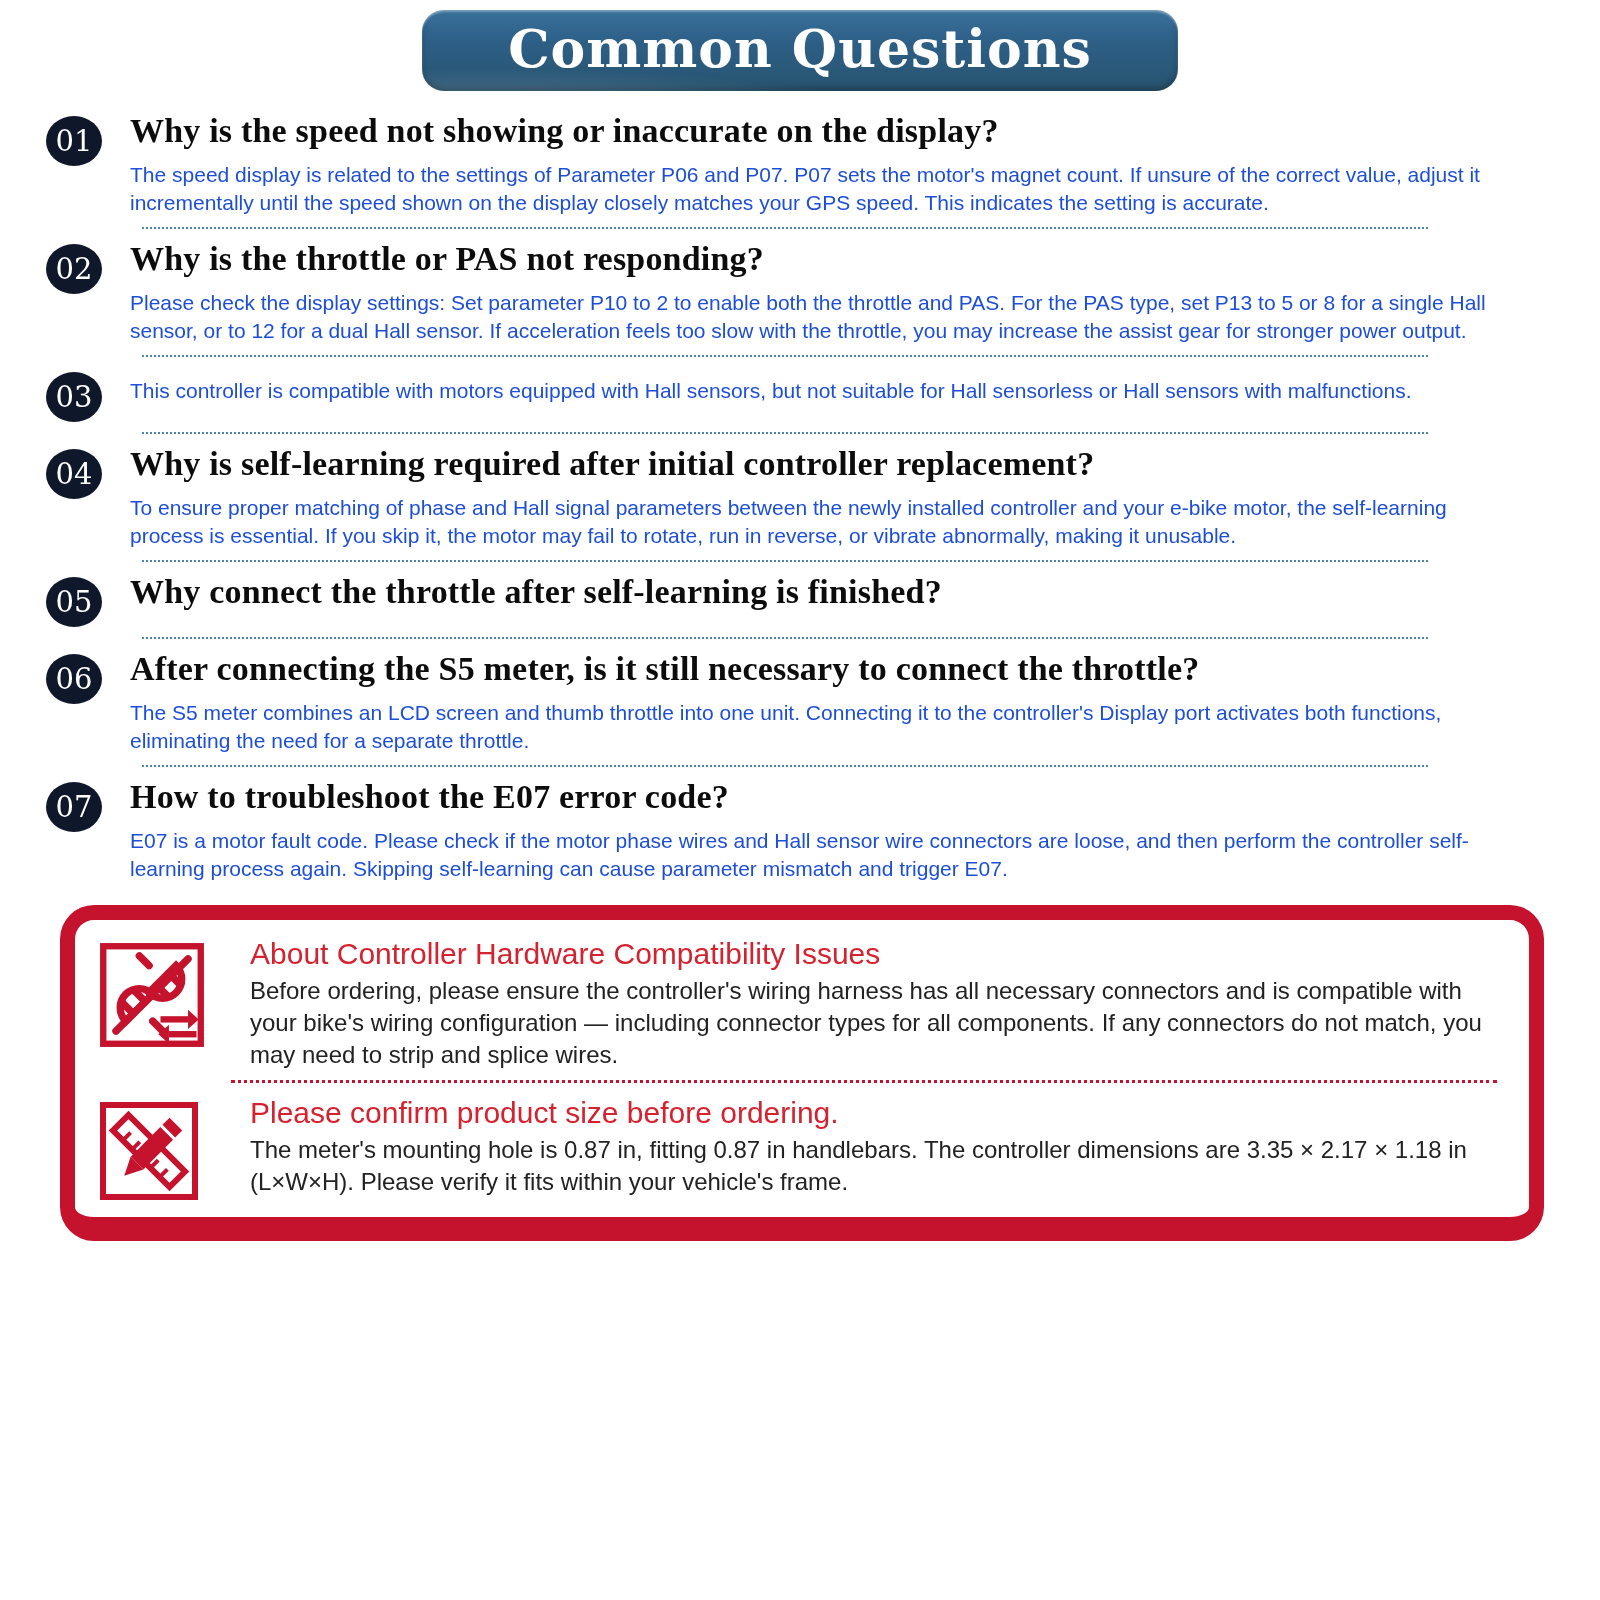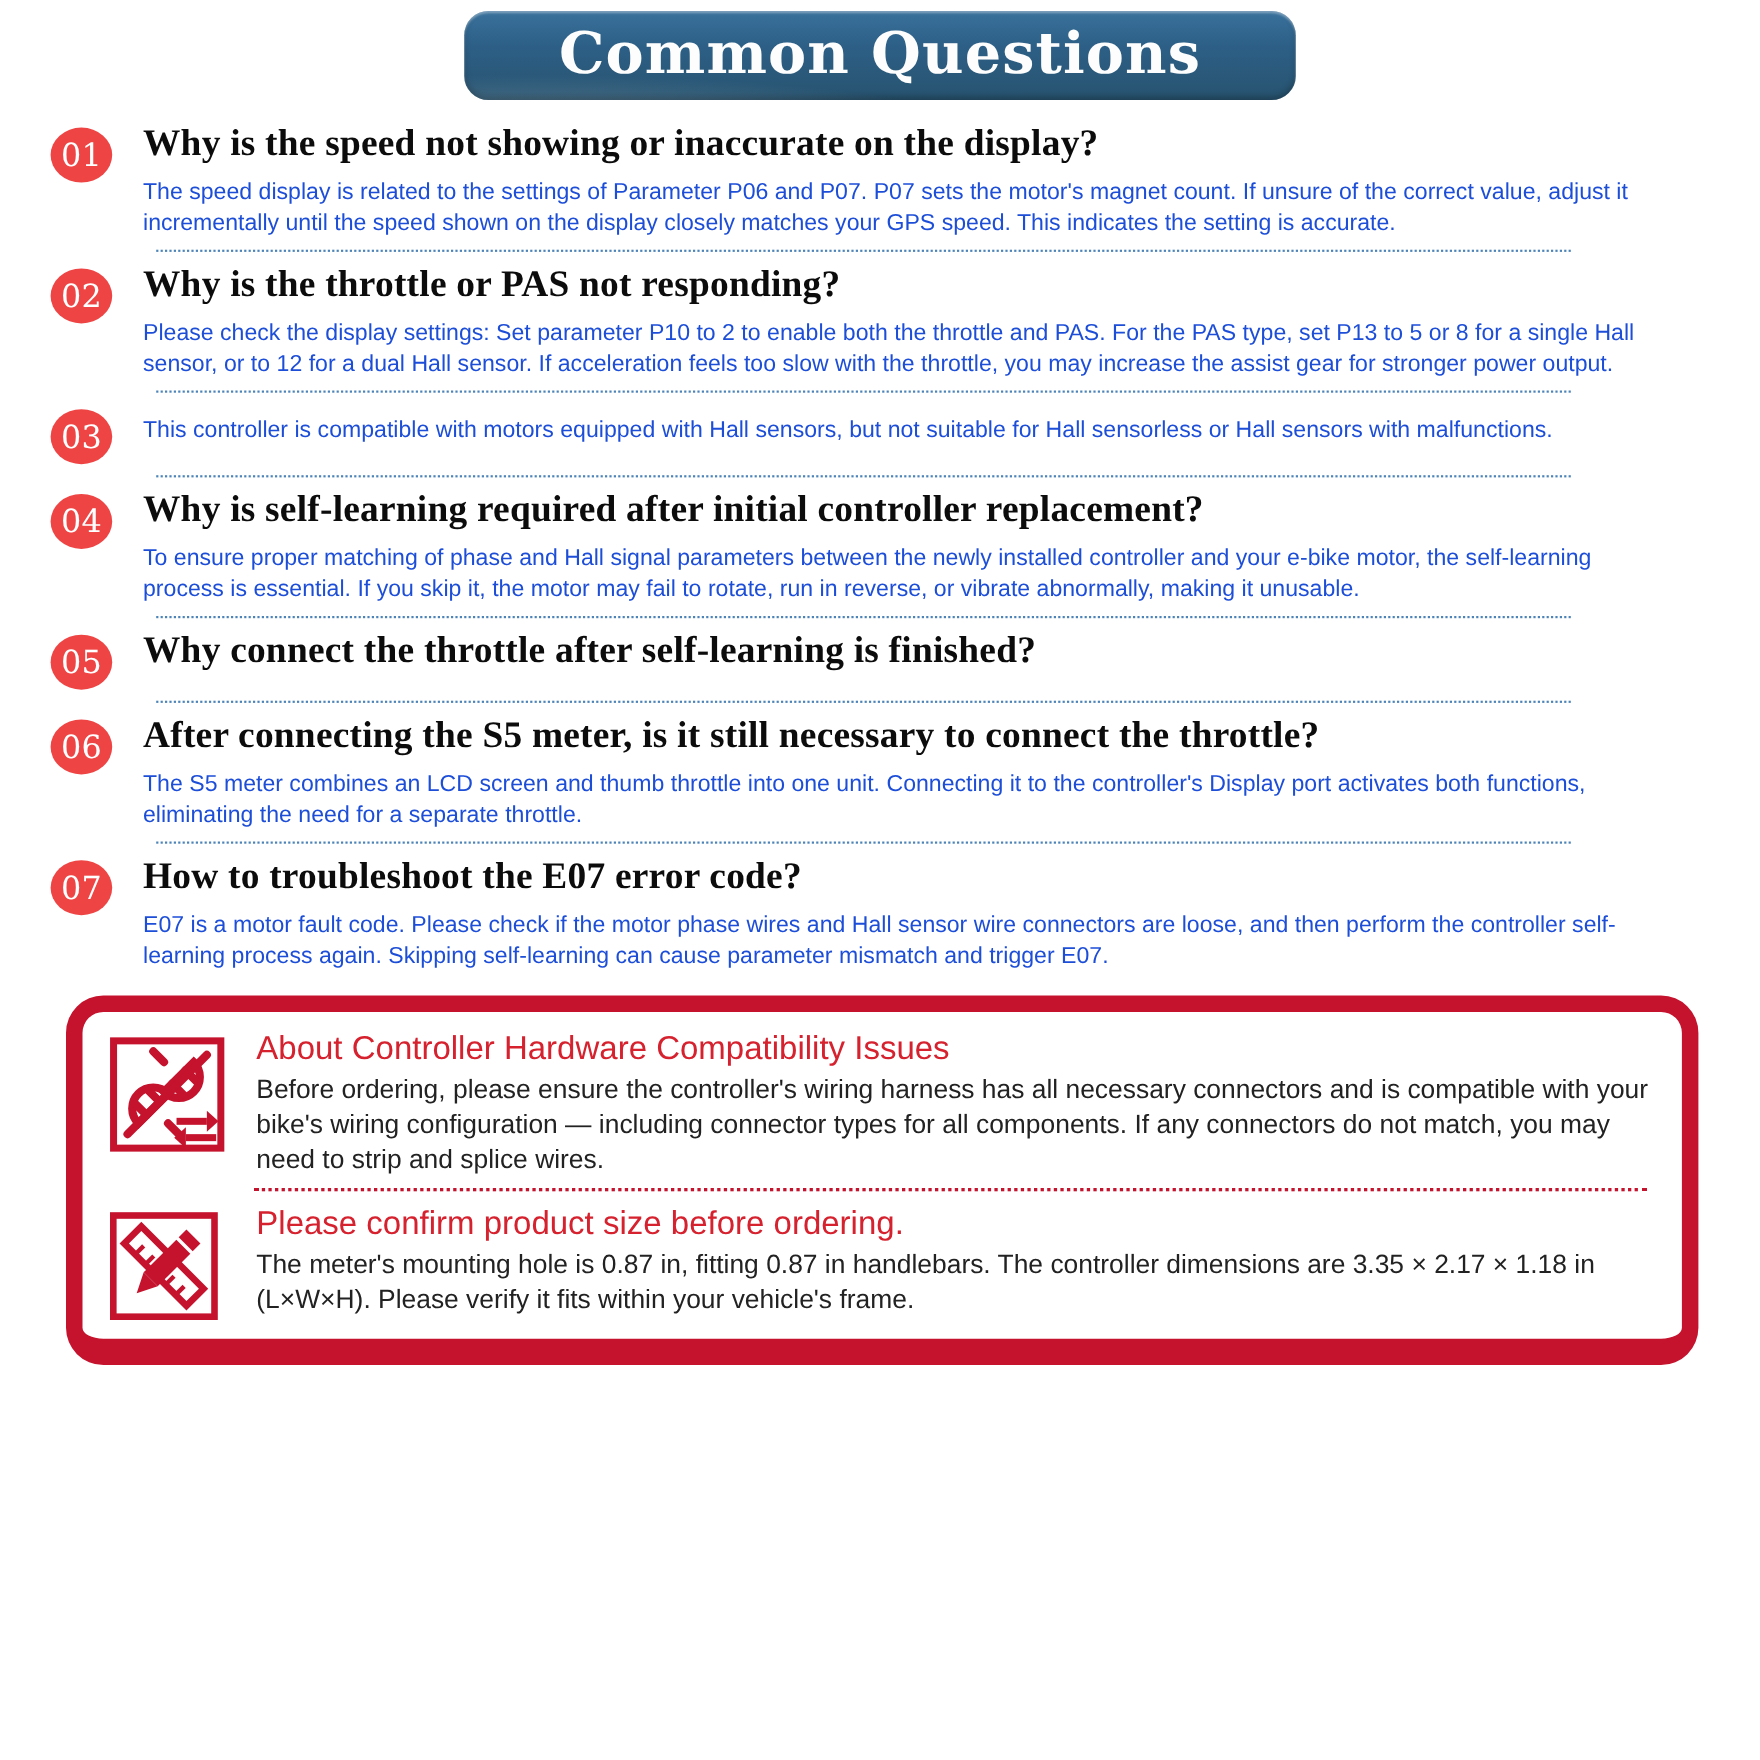--- a/index.html
+++ b/index.html
@@ -23,37 +23,37 @@
   .banner h1{
     margin:0;text-align:center;color:#fdfdfd;
     font-family:"DejaVu Serif","Liberation Serif",serif;font-weight:700;
     font-size:52px;line-height:1.25;letter-spacing:1px;
   }
   
   .faq{padding:14px 60px 0 46px;}
   .faq-item{display:flex;gap:28px;margin:6px 0 2px;}
   .badge{
     flex:0 0 56px;height:50px;margin-top:5px;border-radius:50%;
-    background:#ef4444;color:#fff;display:flex;align-items:center;justify-content:center;
+    background:#0f172a;color:#fff;display:flex;align-items:center;justify-content:center;
     font-family:"DejaVu Serif","Liberation Serif",serif;font-size:29px;
   }
   .faq-content{flex:1;min-width:0;}
   .faq-q{
     margin:0 0 4px;font-family:Liberation Serif, serif;
     font-weight:700;font-size:34px;line-height:1.18;color:#0c0c0c;letter-spacing:.2px;
   }
   .faq-a{margin:10px 0 0;font-size:21px;line-height:1.33;color:#1d4ed8;max-width:1360px;}
   .sep{border:0;border-top:2px dotted #4d84b8;margin:10px 112px 10px 96px;}
   
   .notice-box{
     margin:22px 56px 0 60px;
     border:15px solid #c5132e;border-bottom-width:24px;border-radius:34px;
     background:#fff;padding:14px 26px 16px 24px;
   }
-  .notice-section{display:flex;gap:28px;align-items:flex-start;}
+  .notice-section{display:flex;gap:45px;align-items:flex-start;}
   .notice-icon{flex:0 0 106px;padding-top:8px;}
   .notice-icon svg{display:block;}
   .notice-content{flex:1;min-width:0;}
   .notice-h{margin:2px 0 3px;font-size:30px;font-weight:400;color:#d6212e;line-height:1.2;}
   .notice-b{margin:0;font-size:24px;line-height:1.33;color:#222;}
   .sep-red{border:0;border-top:3px dotted #c5132e;margin:10px 6px 10px 132px;}
 </style>
 </head>
 <body>
 

